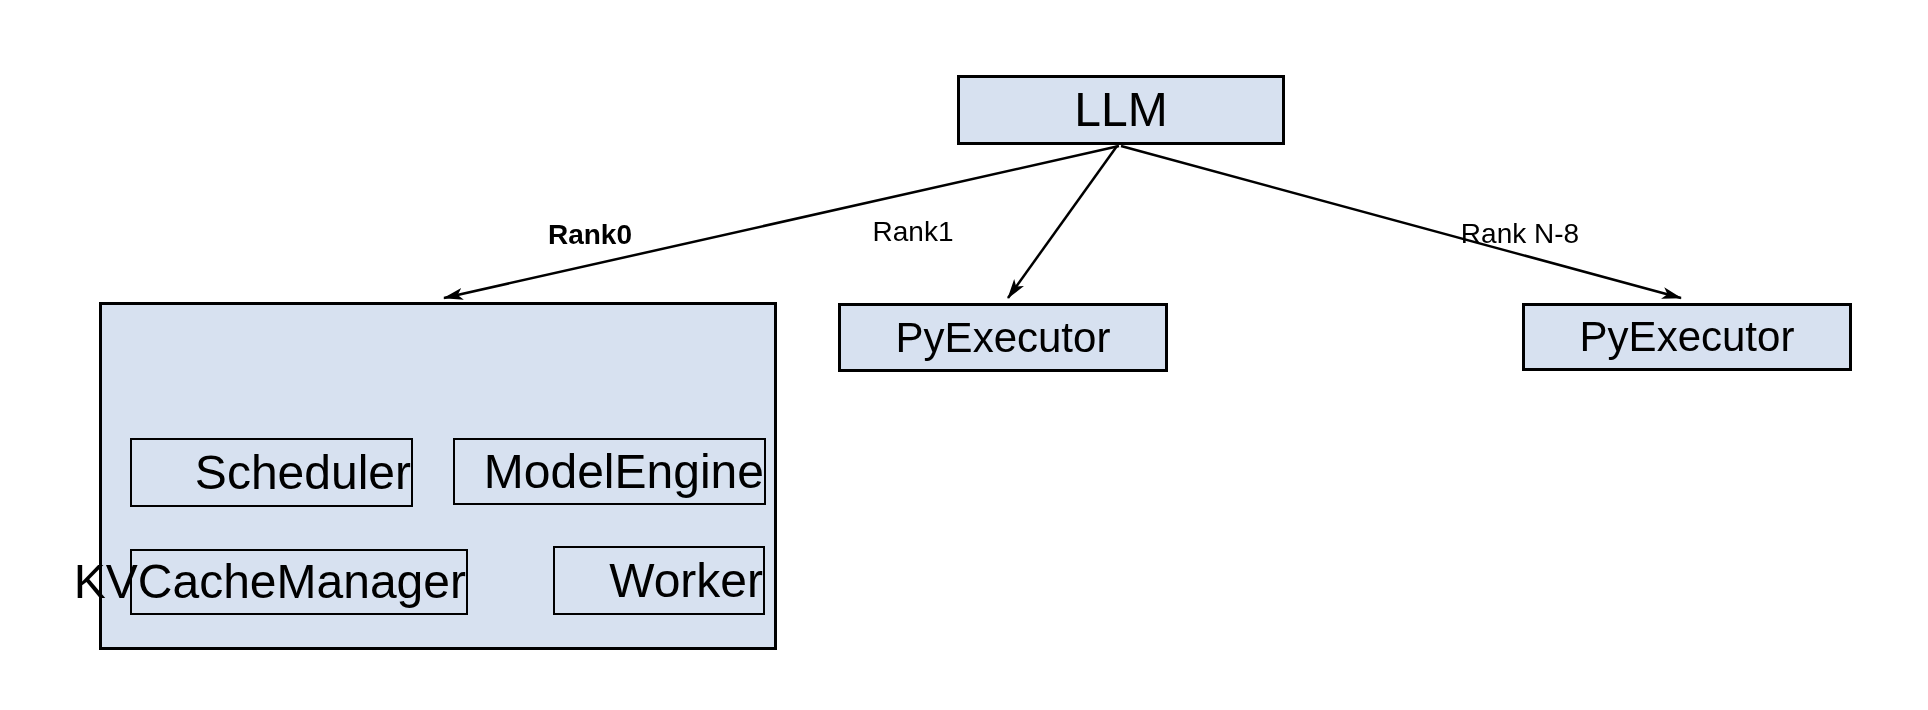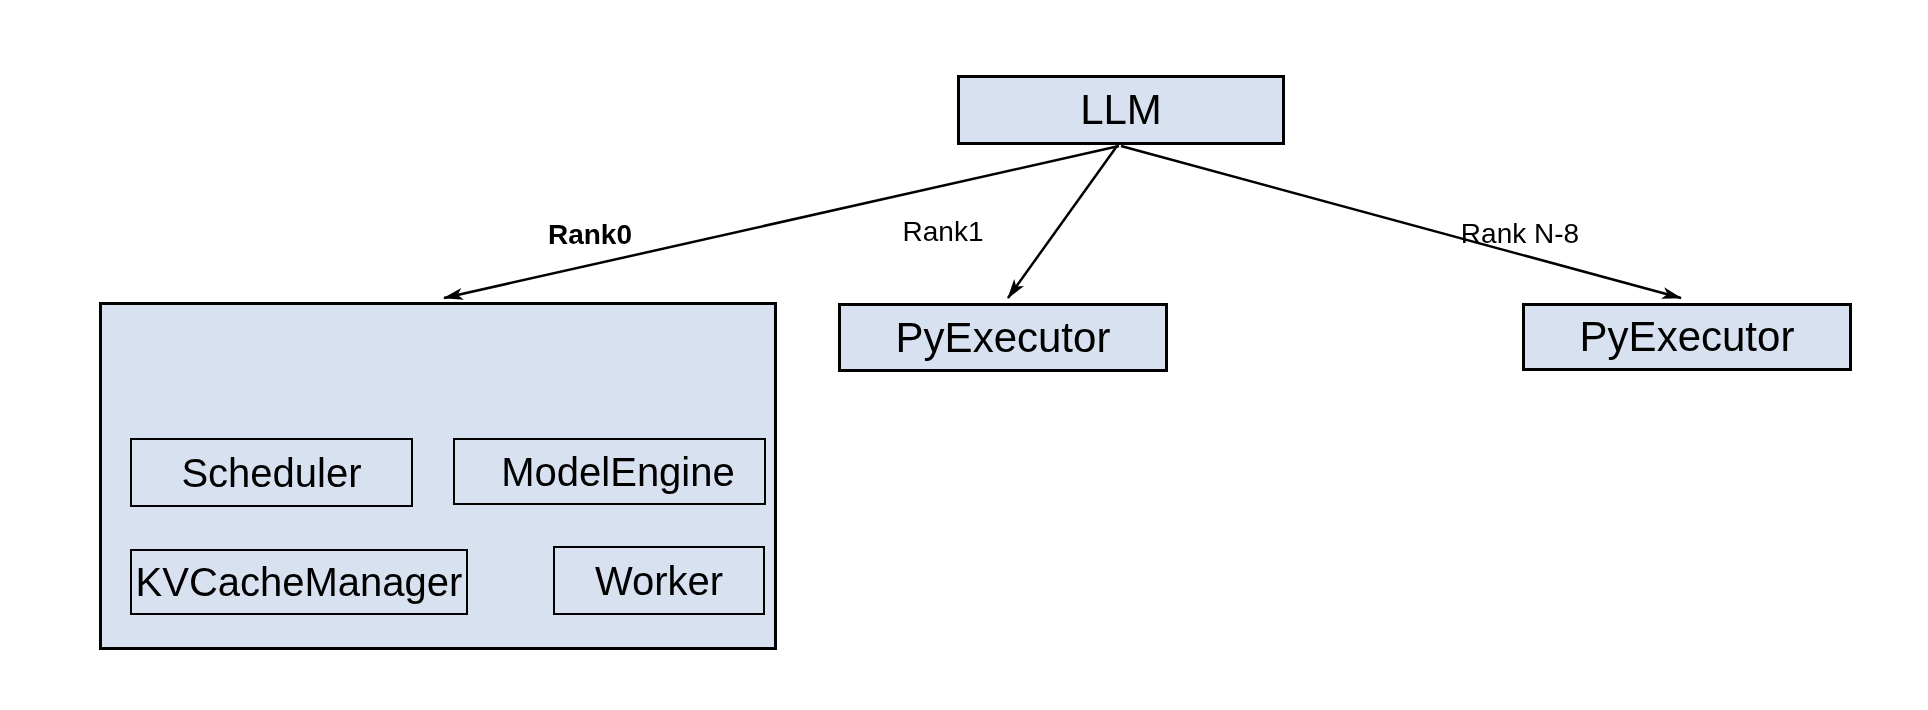--- a/index.html
+++ b/index.html
@@ -30,52 +30,52 @@
   .node {
     position: absolute;
     background: var(--fill);
     border: 3px solid var(--border);
     display: flex;
     align-items: center;
     justify-content: center;
     text-align: center;
     line-height: 1;
   }
-  .node-llm        { left: 957px;  top: 75px;  width: 328px; height: 70px; font-size: 42px; }
+  .node-llm        { left: 957px;  top: 75px;  width: 328px; height: 70px; font-size: 48px; }
   .node-worker0    { left: 99px;   top: 302px; width: 678px; height: 348px; display: block; }
   .worker0-title   {
     position: absolute; left: 0; top: 24px; width: 100%;
     text-align: center; font-size: 42px; line-height: 1;
   }
   .node-worker1    { left: 838px;  top: 303px; width: 330px; height: 69px; font-size: 42px; }
   .node-workerN    { left: 1522px; top: 303px; width: 330px; height: 68px; font-size: 42px; }
   .comp {
     position: absolute;
     background: var(--fill);
     border: 2.5px solid var(--border);
     display: flex;
     align-items: center;
-    justify-content: center;
-    font-size: 40px;
+    justify-content: flex-end;
+    font-size: 48px;
     line-height: 1;
   }
   .comp-scheduler      { left: 28px;  top: 133px; width: 283px; height: 69px; }
   .comp-modelengine    { left: 351px; top: 133px; width: 313px; height: 67px; padding-left: 17px; }
   .comp-kvcachemanager { left: 28px;  top: 244px; width: 338px; height: 66px; }
   .comp-sampler        { left: 451px; top: 241px; width: 212px; height: 69px; }
   .edge-label {
     position: absolute;
     transform: translate(-50%, -50%);
     font-size: 28px;
     line-height: 1;
     white-space: nowrap;
     background: transparent;
   }
   .edge-label-rank0 { left: 590px;  top: 235px; font-weight: bold; }
-  .edge-label-rank1 { left: 943px;  top: 232px; }
+  .edge-label-rank1 { left: 913px;  top: 232px; }
   .edge-label-rankN { left: 1520px; top: 234px; }
 </style>
 </head>
 <body>
 
 <div class="canvas">
 
   <svg class="arrows" viewBox="0 0 1928 710" xmlns="http://www.w3.org/2000/svg">
     <defs>
       <marker id="arrowhead" markerUnits="userSpaceOnUse" markerWidth="22" markerHeight="16" refX="19" refY="7" orient="auto">

